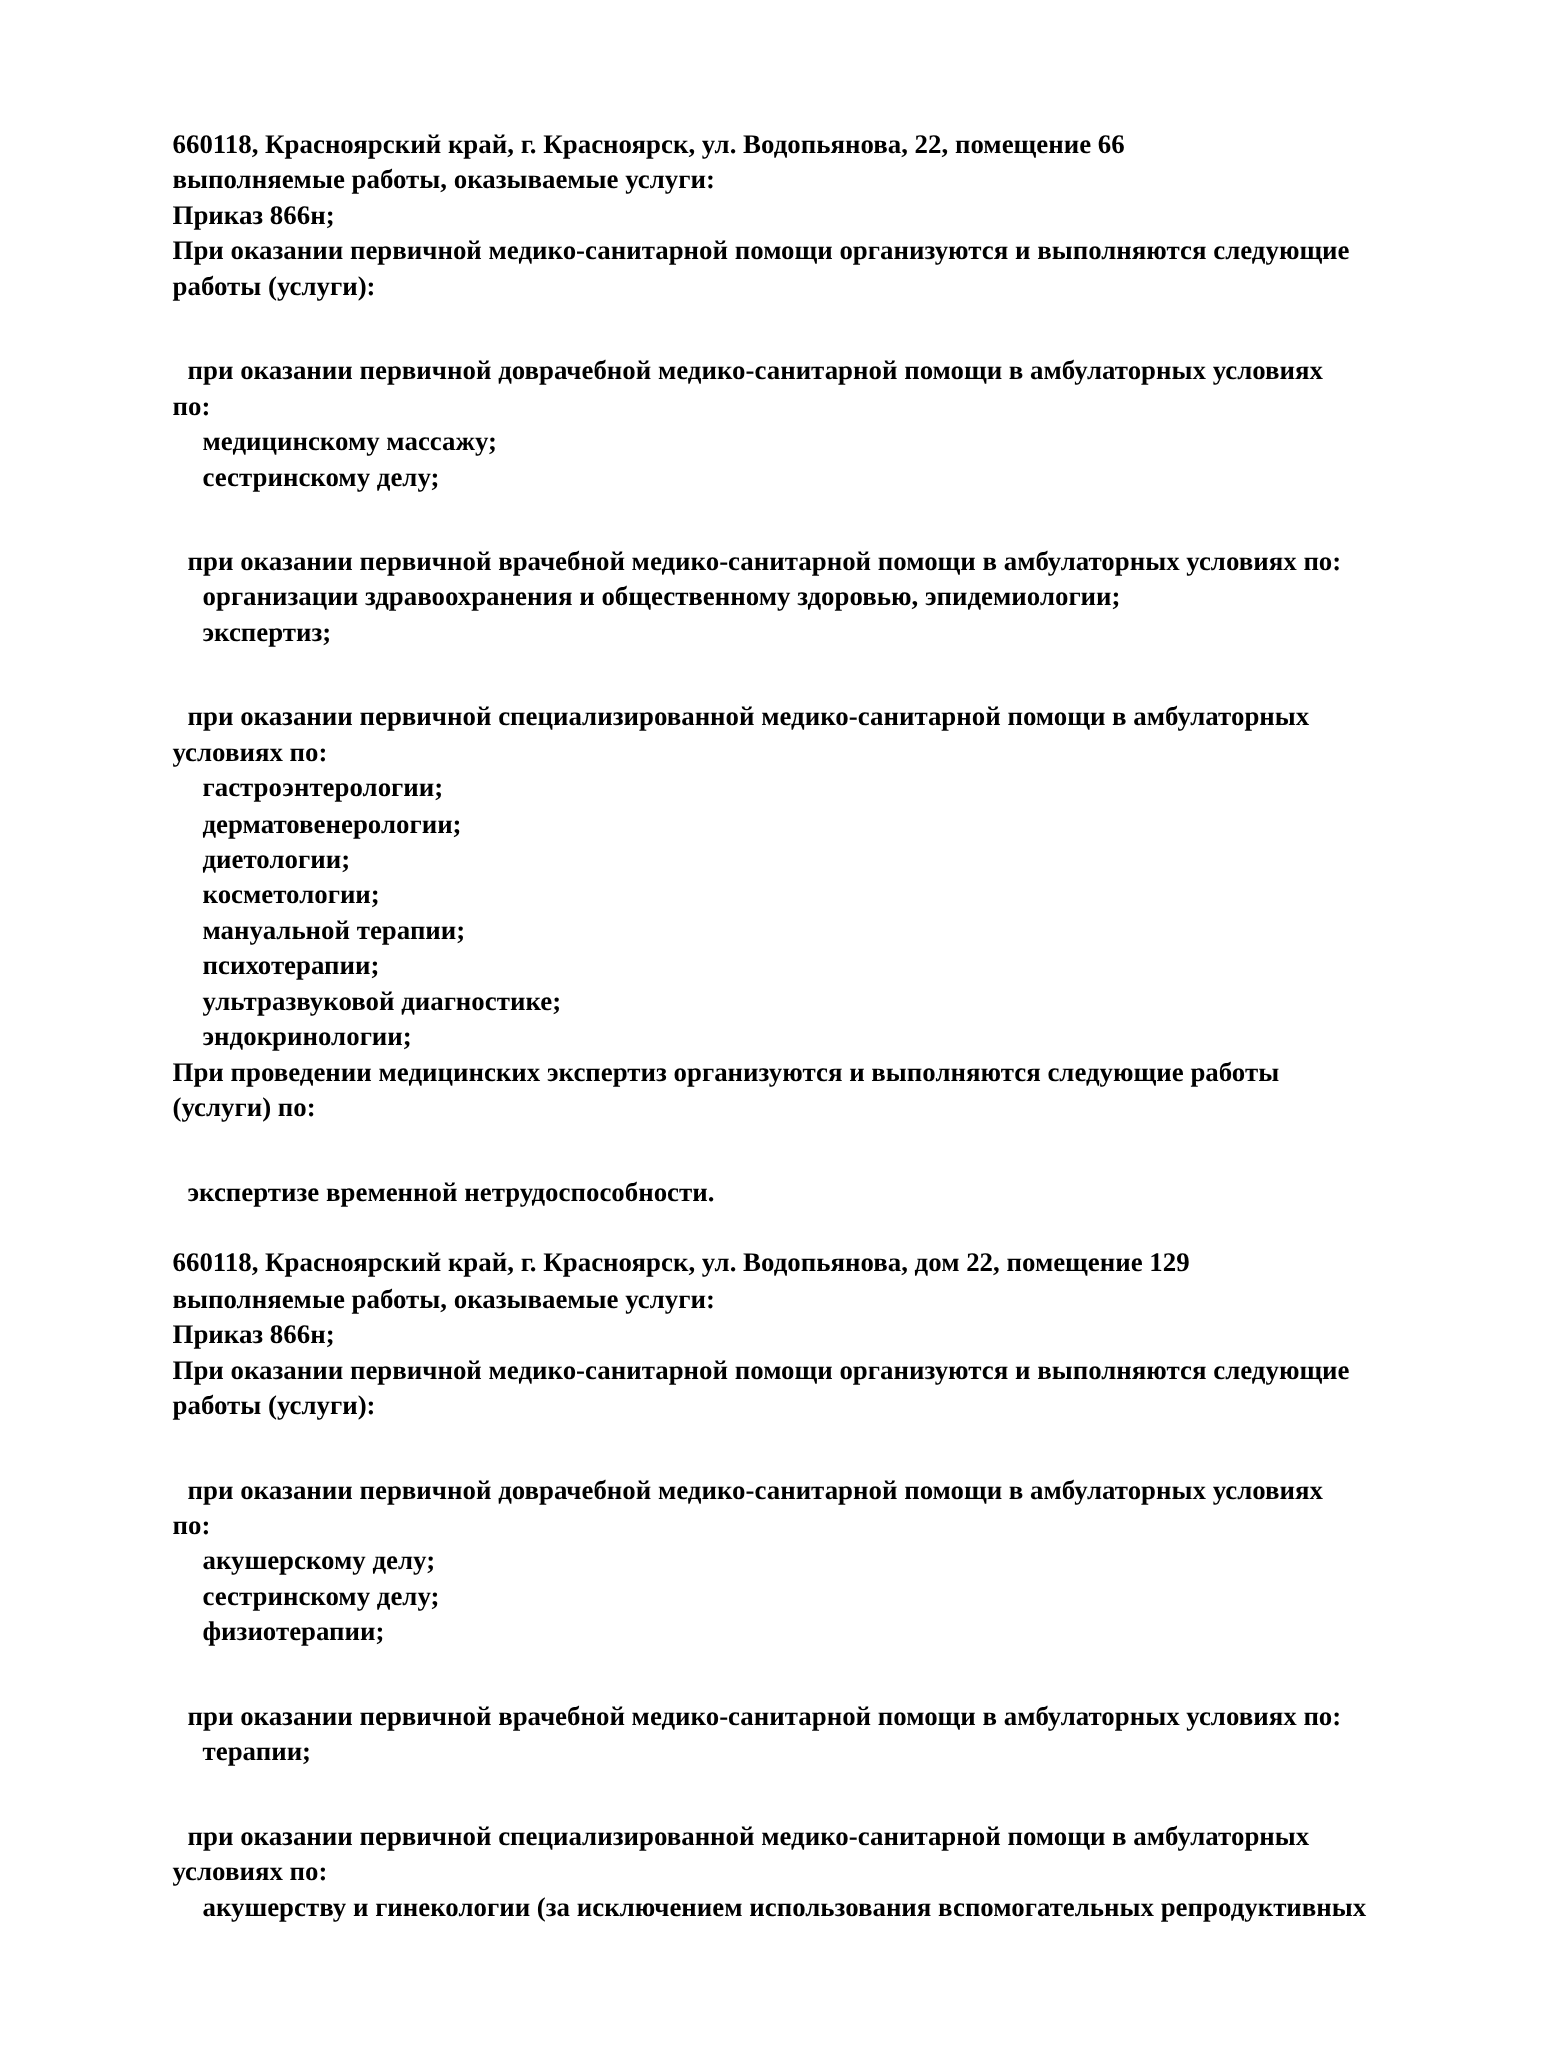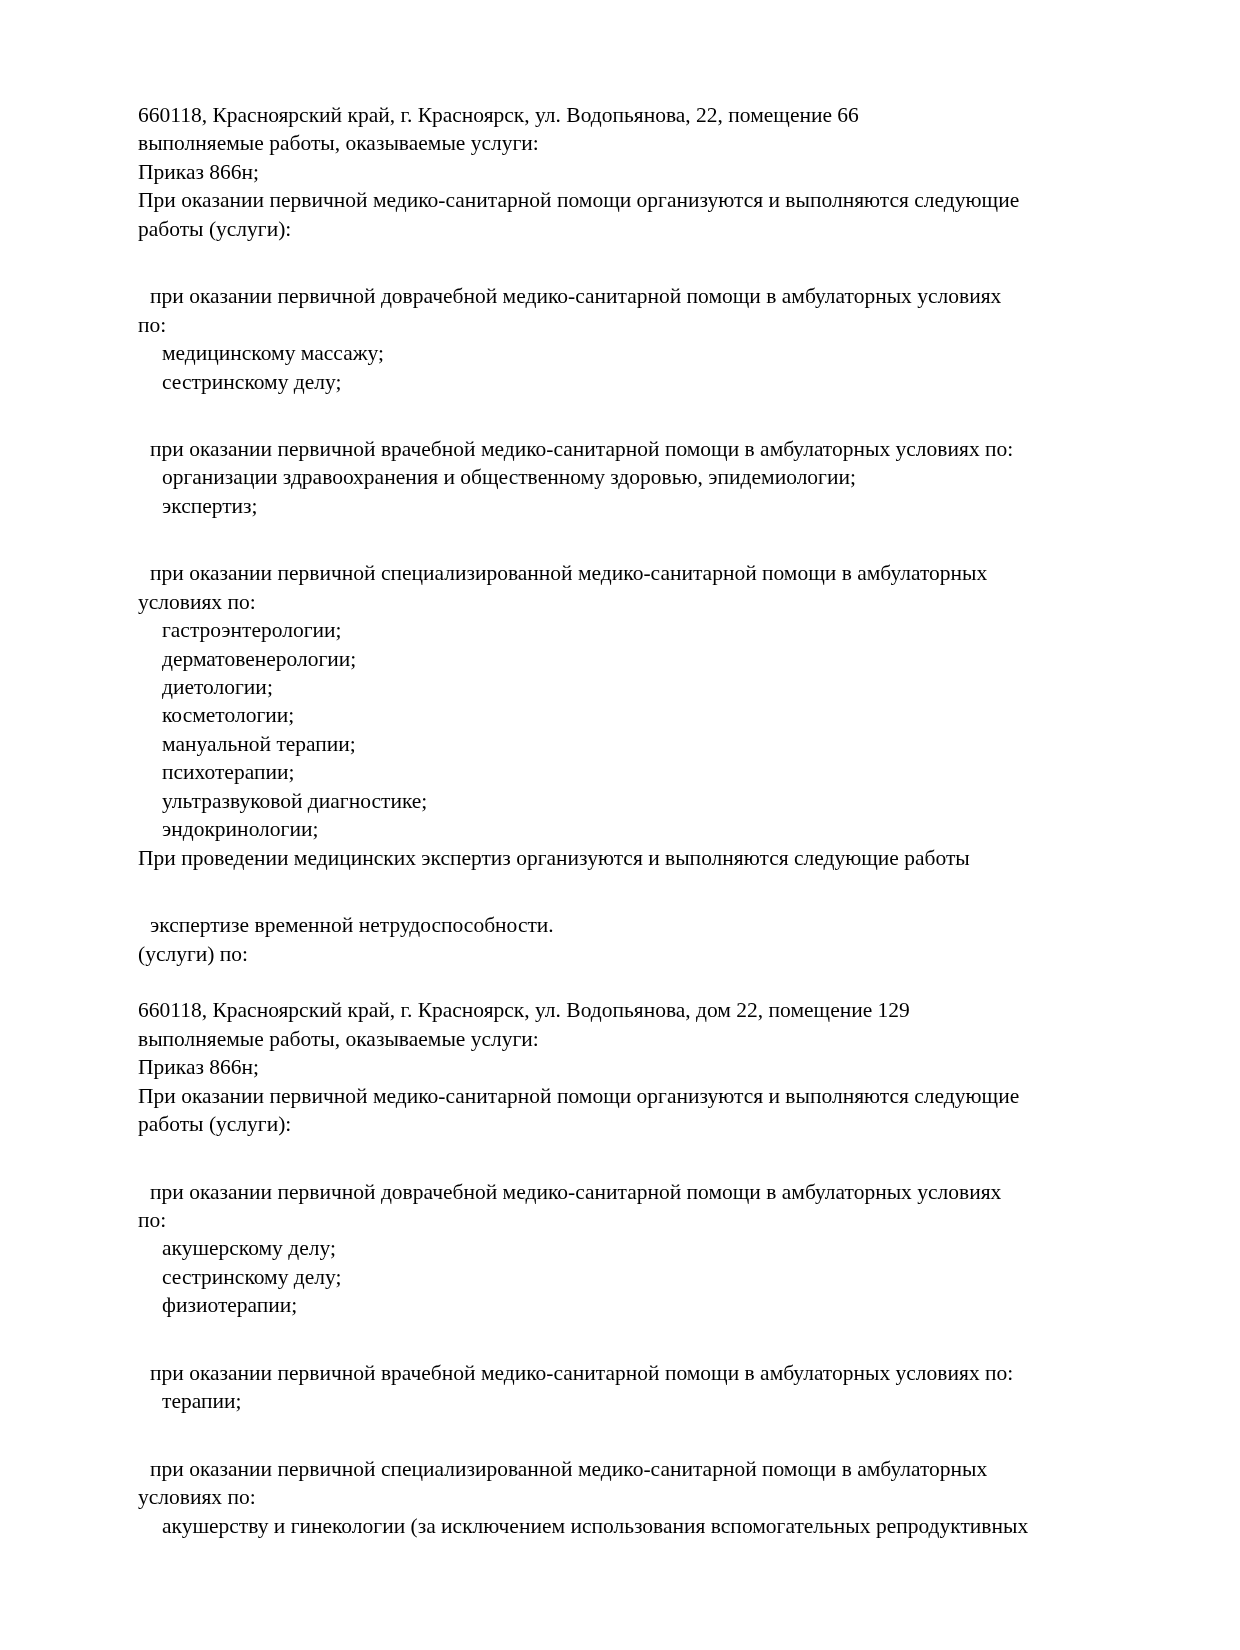--- a/index.html
+++ b/index.html
@@ -13,20 +13,21 @@
       position: relative;
       overflow: hidden;
       font-family: "Liberation Serif", "DejaVu Serif", serif;
       color: #000000;
     }
     .page {
       position: absolute;
       left: 138px;
       top: 101px;
       width: 1000px;
+      font-weight: bold;
     }
     .line {
       font-size: 21.5px;
       line-height: 28.45px;
       height: 28.45px;
       white-space: nowrap;
     }
     .l0 { padding-left: 0; }
     .l1 { padding-left: 12px; margin-top: 39px; }
     .l2 { padding-left: 24px; }
@@ -58,22 +59,22 @@
     <div class="line l2">гастроэнтерологии;</div>
     <div class="line l2">дерматовенерологии;</div>
     <div class="line l2">диетологии;</div>
     <div class="line l2">косметологии;</div>
     <div class="line l2">мануальной терапии;</div>
     <div class="line l2">психотерапии;</div>
     <div class="line l2">ультразвуковой диагностике;</div>
     <div class="line l2">эндокринологии;</div>
 
     <div class="line l0">При проведении медицинских экспертиз организуются и выполняются следующие работы</div>
+    <div class="line l0">(услуги) по:</div>
     <div class="line l1">экспертизе временной нетрудоспособности.</div>
-    <div class="line l0">(услуги) по:</div>
   </div>
 
   <div class="blank"></div>
 
   <div>
     <div class="line l0">660118, Красноярский край, г. Красноярск, ул. Водопьянова, дом 22, помещение 129</div>
     <div class="line l0">выполняемые работы, оказываемые услуги:</div>
     <div class="line l0">Приказ 866н;</div>
     <div class="line l0">При оказании первичной медико-санитарной помощи организуются и выполняются следующие</div>
     <div class="line l0">работы (услуги):</div>

